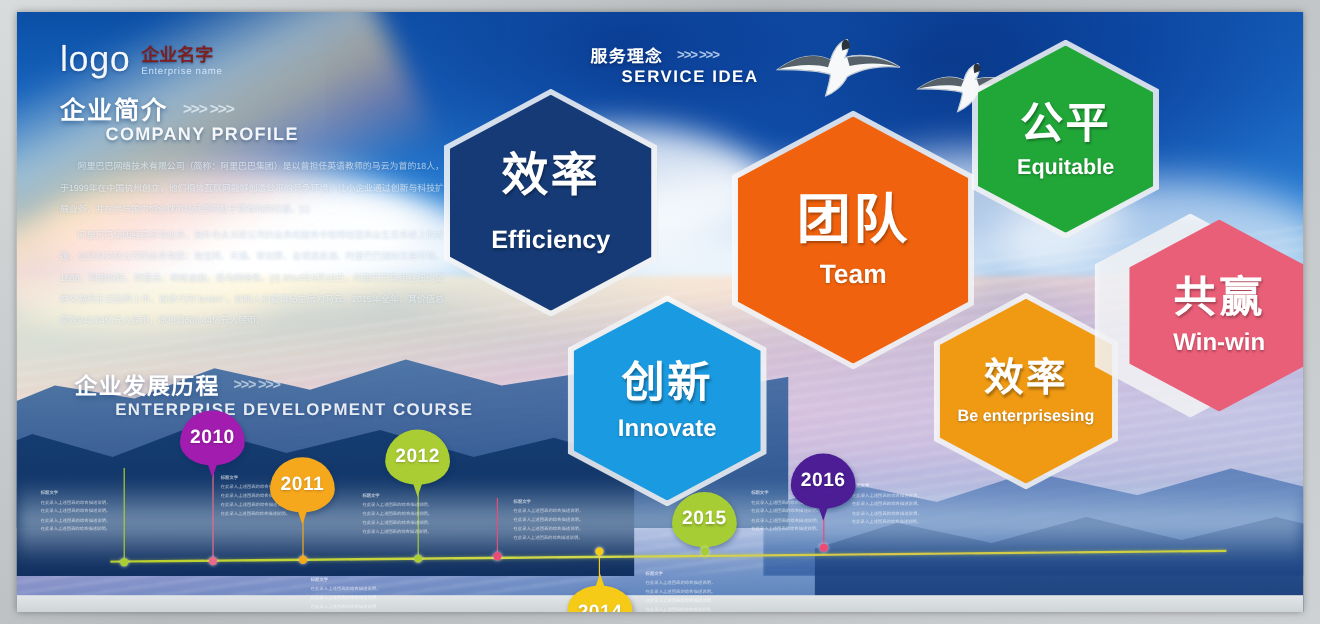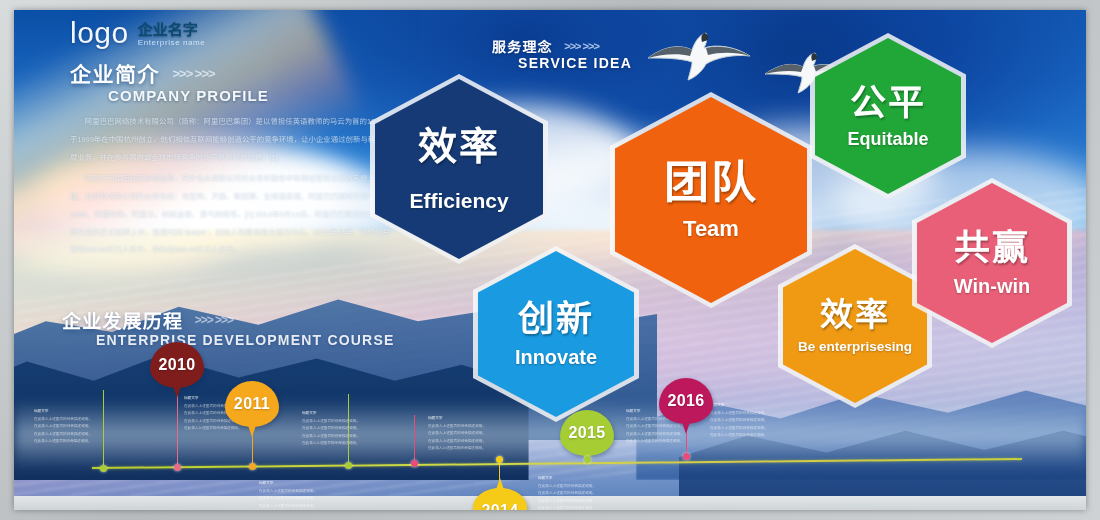--- a/index.html
+++ b/index.html
@@ -141,32 +141,31 @@
     position:absolute;left:0;bottom:0;width:100%;height:14px;
     background:linear-gradient(180deg,#e2e6e8,#cfd4d7);
   }
 
   
   .gull{position:absolute;z-index:6;}
   .gull svg{display:block;}
 
   
   .profile{
-    position:absolute;left:36px;top:8px;width:330px;z-index:8;
+    position:absolute;left:36px;top:25px;width:330px;z-index:8;
     color:#fff;
-    margin-left:20px;
   }
   .logo-row{display:flex;align-items:flex-end;gap:9px;}
   .logo-word{
     font-size:30px;line-height:1;font-weight:400;letter-spacing:.5px;
     color:rgba(255,255,255,.95);
     text-shadow:0 1px 3px rgba(0,40,90,.45);
   }
   .logo-cn{
-    font-size:15px;font-weight:700;line-height:1.05;color:#0c4a6e;
+    font-size:15px;font-weight:700;line-height:1.05;color:#7f1d1d;
     text-shadow:0 1px 2px rgba(0,40,90,.5);
   }
   .logo-en{
     font-size:8px;letter-spacing:.6px;color:rgba(225,240,255,.82);
     line-height:1.1;margin-top:1px;text-align:center;
   }
   .sec-title{margin-top:10px;}
   .sec-cn{
     font-size:21px;font-weight:700;color:#fff;letter-spacing:1.5px;
     text-shadow:0 2px 4px rgba(0,48,104,.55);
@@ -407,21 +406,21 @@
       <span class="hex-en" style="font-size:20px;margin-top:10px;">Innovate</span>
     </div>
 
     <div class="hex-outer" style="left:764px;top:234px;width:154px;height:164px;"></div>
     <div class="hex hex-enterprising" style="left:769px;top:239px;width:144px;height:154px;">
       <span class="hex-cn" style="font-size:33px;">效率</span>
       <span class="hex-en" style="font-size:13.5px;margin-top:9px;">Be enterprisesing</span>
     </div>
 
     <div class="hex-outer" style="left:898px;top:168px;width:160px;height:170px;"></div>
-    <div class="hex hex-winwin" style="left:903px;top:173px;width:150px;height:160px;">
+    <div class="hex hex-winwin" style="left:927px;top:173px;width:150px;height:160px;">
       <span class="hex-cn" style="font-size:36px;">共赢</span>
       <span class="hex-en" style="font-size:20px;margin-top:10px;">Win-win</span>
     </div>
 
     <div class="dev-course">
       <span class="dc-cn">企业发展历程</span>
       <span class="dc-arrows">&gt;&gt;&gt; &gt;&gt;&gt;</span>
       <div class="dc-en">ENTERPRISE DEVELOPMENT COURSE</div>
     </div>
 
@@ -430,21 +429,21 @@
     <div class="tl-stem" style="left:89px;top:380px;height:78px;background:#aacd33;"></div>
     <div class="tl-dot" style="left:86px;top:455px;background:#aacd33;"></div>
     <div class="tl-text" style="left:20px;top:398px;">
       <span class="tl-hd">标题文字</span>
       <span>在此录入上述图表的综合描述说明，在此录入上述图表的综合描述说明。在此录入上述图表的综合描述说明，在此录入上述图表的综合描述说明。</span>
     </div>
 
     <div class="tl-stem" style="left:163px;top:368px;height:89px;background:#ec6a89;"></div>
     <div class="tl-dot" style="left:160px;top:454px;background:#ec6a89;"></div>
     <div class="tl-node" style="left:136px;top:332px;">
-      <div class="tl-pin" style="background:#7f1d1d;">
+      <div class="tl-pin" style="background:#a21caf;">
         <span class="tl-year">2010</span>
       </div>
     </div>
     <div class="tl-text" style="left:170px;top:385px;">
       <span class="tl-hd">标题文字</span>
       <span>在此录入上述图表的综合描述说明，在此录入上述图表的综合描述说明。在此录入上述图表的综合描述说明，在此录入上述图表的综合描述说明。</span>
     </div>
 
     <div class="tl-stem" style="left:238px;top:407px;height:49px;background:#f6a81c;"></div>
     <div class="tl-dot" style="left:235px;top:453px;background:#f6a81c;"></div>
@@ -453,20 +452,25 @@
         <span class="tl-year">2011</span>
       </div>
     </div>
     <div class="tl-text" style="left:245px;top:470px;">
       <span class="tl-hd">标题文字</span>
       <span>在此录入上述图表的综合描述说明，在此录入上述图表的综合描述说明。在此录入上述图表的综合描述说明，在此录入上述图表的综合描述说明。</span>
     </div>
 
     <div class="tl-stem" style="left:334px;top:384px;height:70px;background:#aacd33;"></div>
     <div class="tl-dot" style="left:331px;top:452px;background:#aacd33;"></div>
+    <div class="tl-node" style="left:307px;top:348px;">
+      <div class="tl-pin" style="background:#aacd33;">
+        <span class="tl-year">2012</span>
+      </div>
+    </div>
     <div class="tl-text" style="left:288px;top:400px;">
       <span class="tl-hd">标题文字</span>
       <span>在此录入上述图表的综合描述说明，在此录入上述图表的综合描述说明。在此录入上述图表的综合描述说明，在此录入上述图表的综合描述说明。</span>
     </div>
 
     <div class="tl-stem" style="left:400px;top:405px;height:46px;background:#ec4b78;"></div>
     <div class="tl-dot" style="left:397px;top:450px;background:#ec4b78;"></div>
     <div class="tl-text" style="left:414px;top:405px;">
       <span class="tl-hd">标题文字</span>
       <span>在此录入上述图表的综合描述说明，在此录入上述图表的综合描述说明。在此录入上述图表的综合描述说明，在此录入上述图表的综合描述说明。</span>
@@ -492,21 +496,21 @@
       </div>
     </div>
     <div class="tl-text" style="left:612px;top:398px;">
       <span class="tl-hd">标题文字</span>
       <span>在此录入上述图表的综合描述说明，在此录入上述图表的综合描述说明。在此录入上述图表的综合描述说明，在此录入上述图表的综合描述说明。</span>
     </div>
 
     <div class="tl-stem" style="left:672px;top:404px;height:41px;background:#ec4b78;"></div>
     <div class="tl-dot" style="left:669px;top:443px;background:#ec4b78;"></div>
     <div class="tl-node" style="left:645px;top:368px;">
-      <div class="tl-pin" style="background:#be185d;">
+      <div class="tl-pin" style="background:#4c1d95;">
         <span class="tl-year">2016</span>
       </div>
     </div>
     <div class="tl-text" style="left:696px;top:392px;">
       <span class="tl-hd">标题文字</span>
       <span>在此录入上述图表的综合描述说明，在此录入上述图表的综合描述说明。在此录入上述图表的综合描述说明，在此录入上述图表的综合描述说明。</span>
     </div>
 
     <div class="bottom-bar"></div>
   </div>

